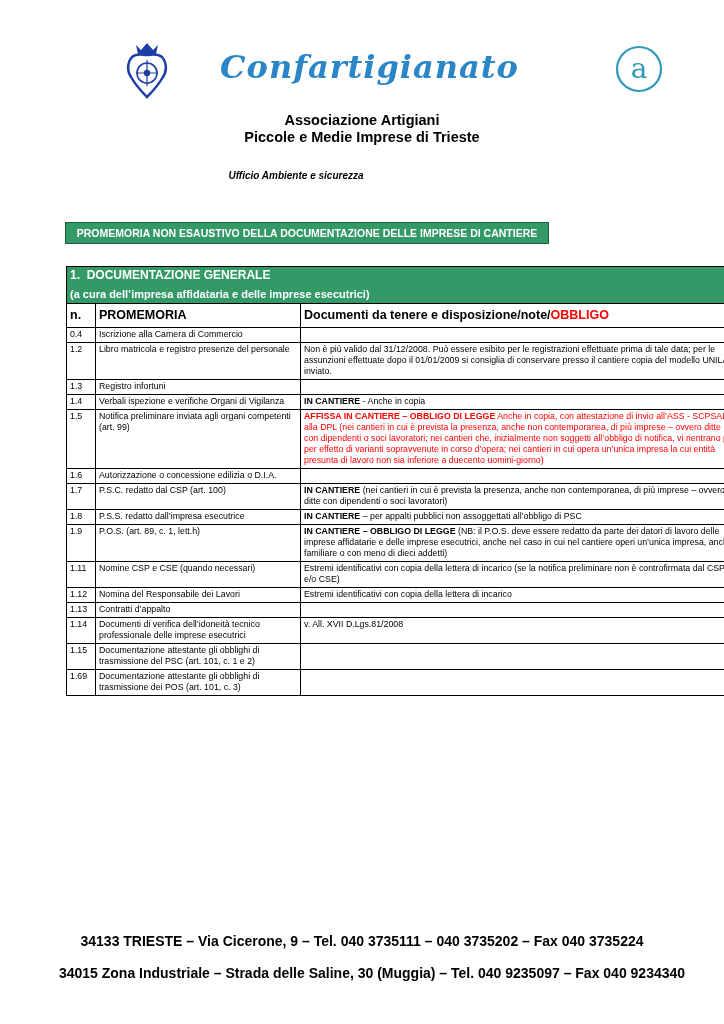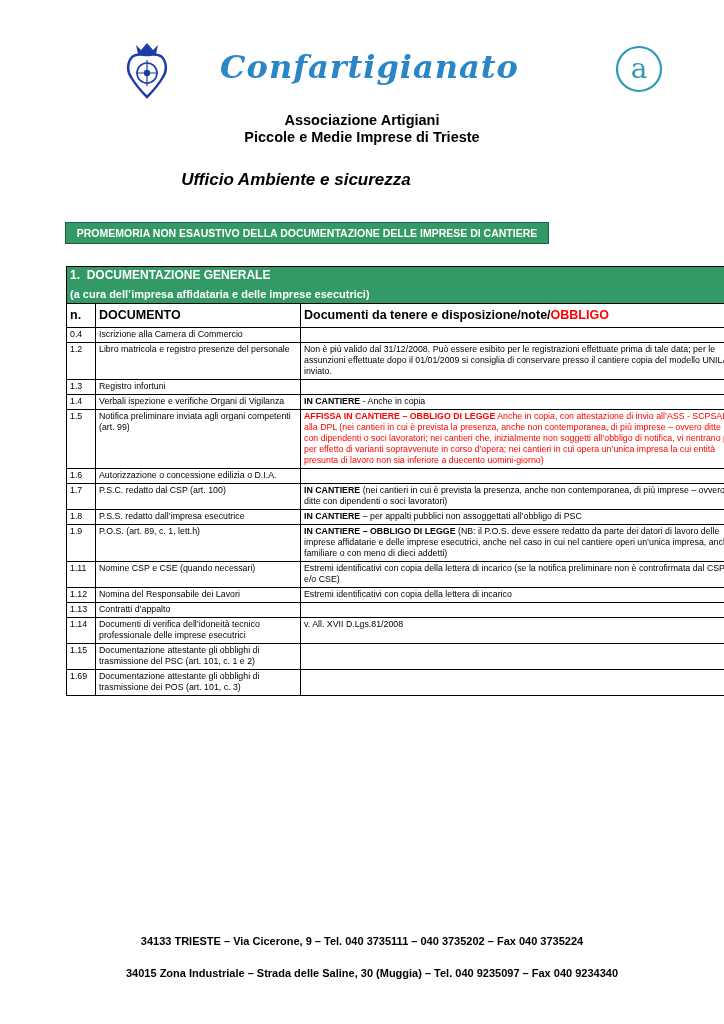--- a/index.html
+++ b/index.html
@@ -12,42 +12,42 @@
   .crest { position:absolute; left:74px; top:2px; }
   .script-logo { position:absolute; left:0; right:0; top:10px; text-align:center;
     font-family:"DejaVu Serif", serif; font-style:italic; font-weight:bold;
     font-size:32px; color:#2a86c7; letter-spacing:1px; }
   .circle-logo { position:absolute; left:564px; top:4px; }
 
   
   .org-title { position:absolute; top:112px; left:0; width:724px; text-align:center;
     font-size:14.5px; font-weight:bold; line-height:17px; }
   .office { position:absolute; top:170px; left:0; width:572px; text-align:center;
-    font-size:17px; font-weight:bold; font-style:italic;padding-left:20px; }
+    font-size:10px; font-weight:bold; font-style:italic;padding-left:20px; }
 
   
   .banner { position:absolute; top:222px; left:65px; width:484px; background:#339966;
     border:1px solid #1f5c3d; color:#fff; font-weight:bold; font-size:10.5px;
     text-align:center; padding:4px 2px; }
 
   
   .doc-table { position:absolute; top:266px; left:66px; width:674px;
     border-collapse:collapse; font-size:8.8px; line-height:11px; table-layout:fixed;padding-left:25px; }
   .doc-table th, .doc-table td { border:1px solid #000; vertical-align:top;
     padding:1px 3px 2px 3px; text-align:left; word-wrap:break-word; }
   .section-head { background:#339966; color:#fff; text-align:center;
     font-size:12px; line-height:14px; padding:6px 2px 8px 2px; }
   .section-head .sub { font-size:11px; margin-top:5px; }
   .col-head th { font-size:12.5px; font-weight:bold; padding:6px 3px; vertical-align:top; }
   .red, .r { color:#ff0000; }
   .b { font-weight:bold; }
 
   
   .footer { position:absolute; top:936px; left:0; width:724px; text-align:center;
-    font-weight:bold; font-size:11px; line-height:11px; }
+    font-weight:bold; font-size:14px; line-height:11px; }
   .footer div + div { margin-top:21px;padding-left:20px; }
 </style>
 </head>
 <body>
 
 <div class="page">
 
   <div class="logo-row">
     <div class="crest">
       <svg width="50" height="60" viewBox="0 0 50 60" aria-hidden="true">
@@ -84,21 +84,21 @@
     </colgroup>
     <thead>
       <tr>
         <th colspan="3" class="section-head">
           <div>1.&nbsp;&nbsp;DOCUMENTAZIONE GENERALE</div>
           <div class="sub">(a cura dell’impresa affidataria e delle imprese esecutrici)</div>
         </th>
       </tr>
       <tr class="col-head">
         <th>n.</th>
-        <th>DOCUMENTO</th>
+        <th>PROMEMORIA</th>
         <th><span>Documenti da tenere e disposizione/note/</span><span class="red">OBBLIGO</span></th>
       </tr>
     </thead>
     <tbody id="table-body">
         <tr>
           <td>0.4</td>
           <td>Iscrizione alla Camera di Commercio</td>
           <td></td>
         </tr>
         <tr>

